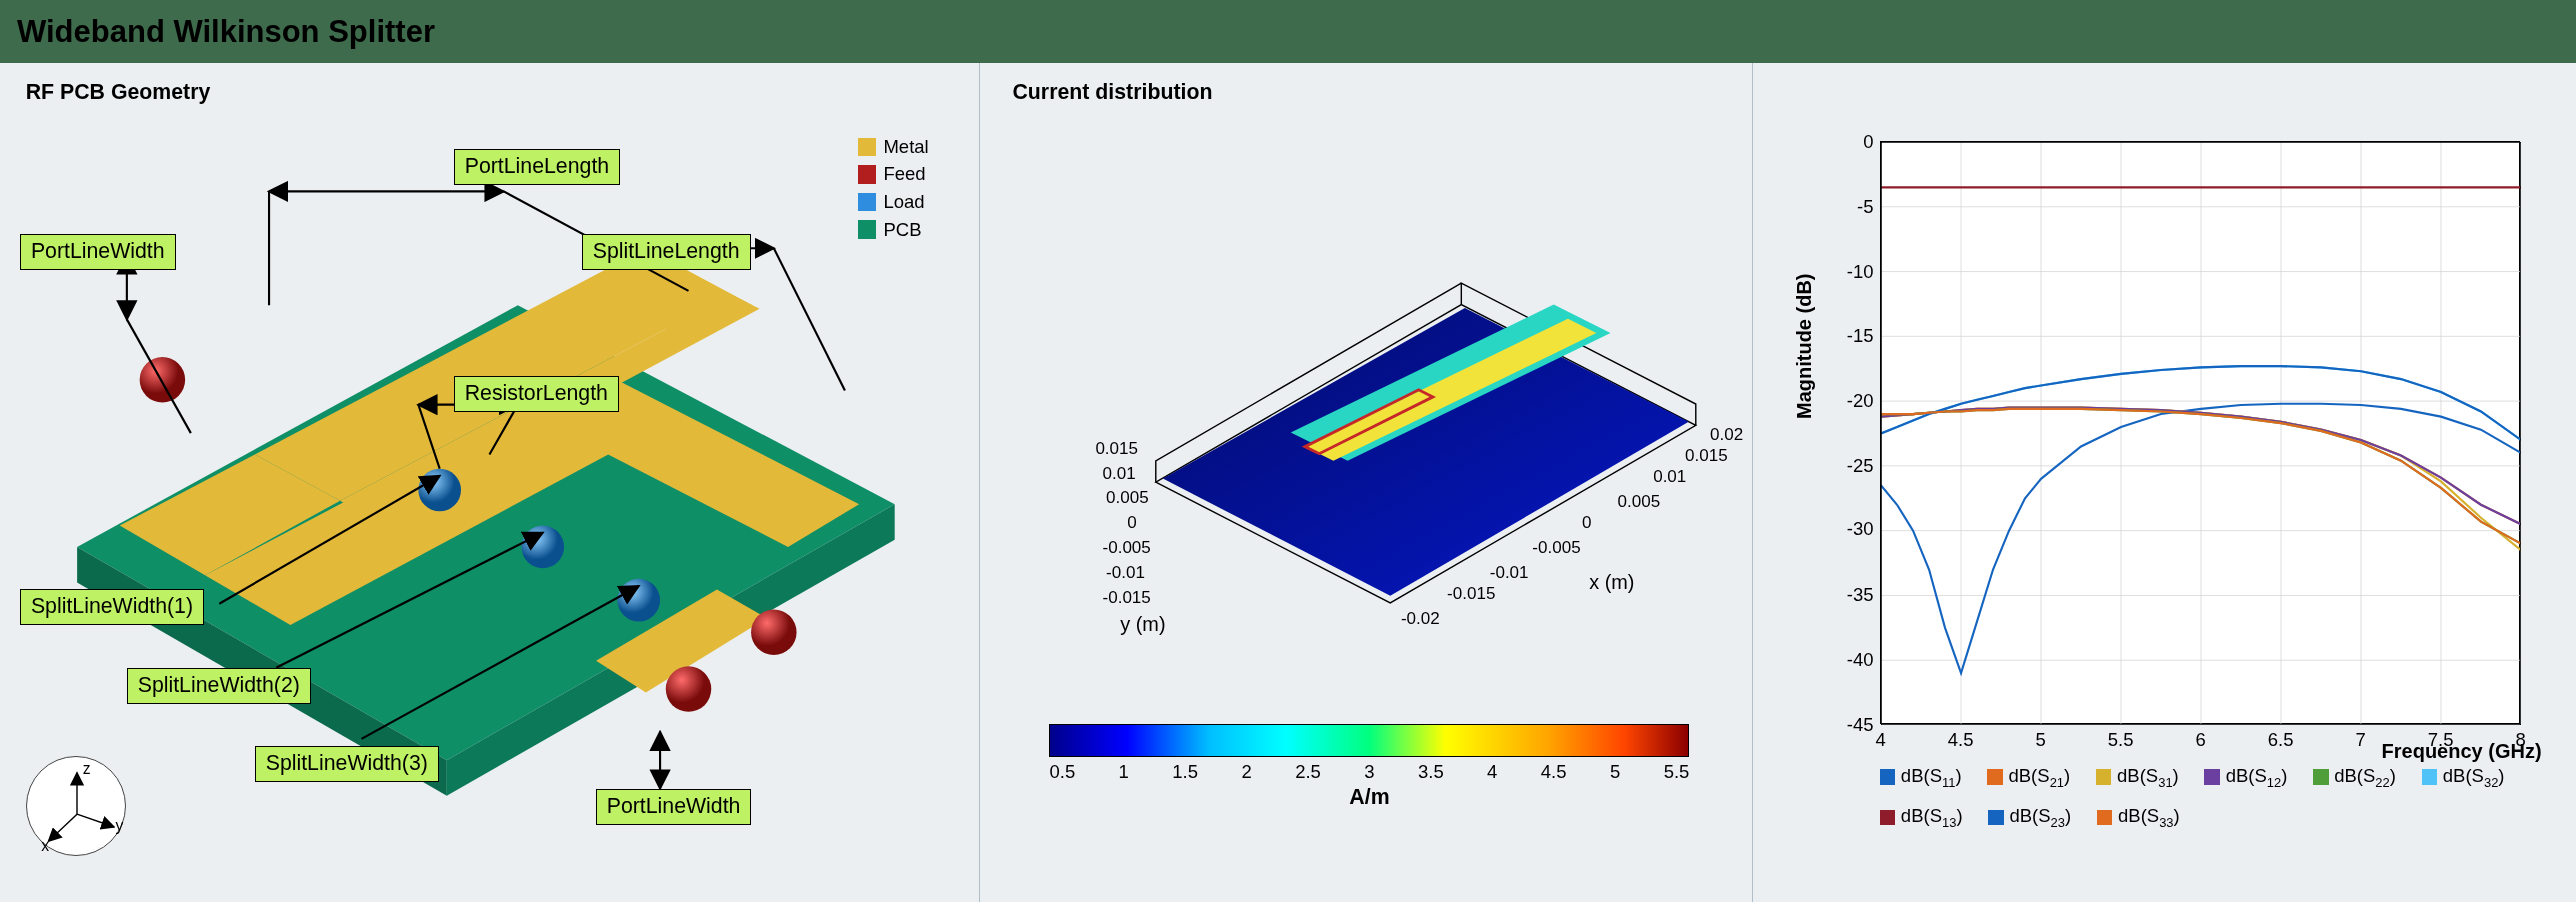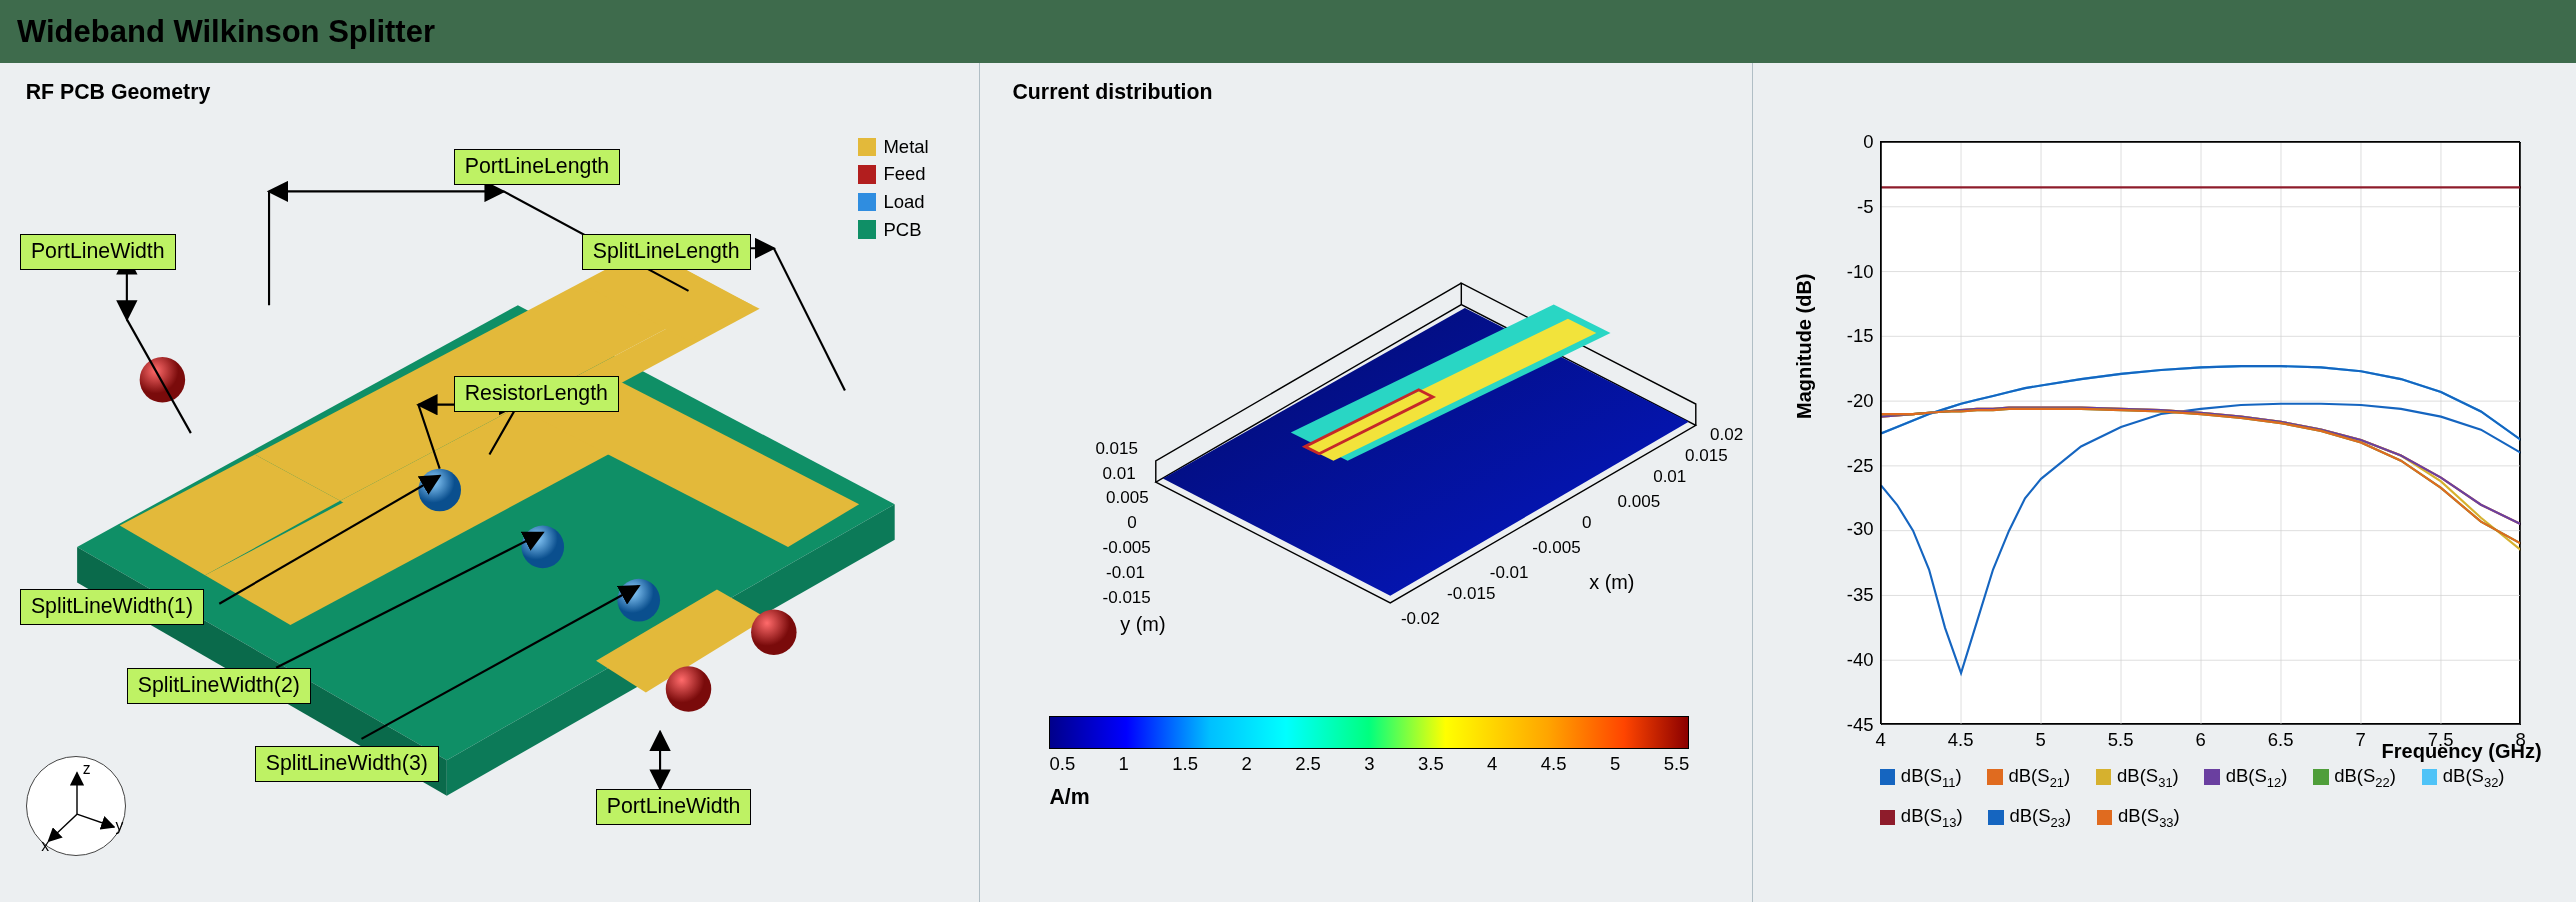--- a/index.html
+++ b/index.html
@@ -77,21 +77,21 @@
     position:absolute;
     left:57px; bottom:71px;
     width:640px;
   }
   .colorbar {
     height:33px;
     background: linear-gradient(90deg,#00008b 0%,#0000ff 12%,#00bfff 25%,#00ffff 37%,#00ff7f 50%,#ffff00 62%,#ffa500 78%,#ff4500 90%,#8b0000 100%);
     border:0.7px solid #000;
   }
   .cb-ticks { display:flex; justify-content:space-between; font-size:18.5px; margin-top:4.3px;}
-  .cb-label { text-align:left; font-weight:700; font-size:21.3px; margin-top:10px;}
+  .cb-label { text-align:center; font-weight:700; font-size:21.3px; margin-top:2px;}
 
   
   .chart-wrap { position:absolute; top:50px; left:21.3px; width:754px; height:711px; }
   .chart-title { font-weight:700; font-size:21.3px; margin-left:114px; margin-bottom:5.7px;}
   .plot-area {
     position:absolute;
     left:92px; top:28.4px;
     width:640px; height:583px;
     background:#fff;
     border:1.4px solid #000;

